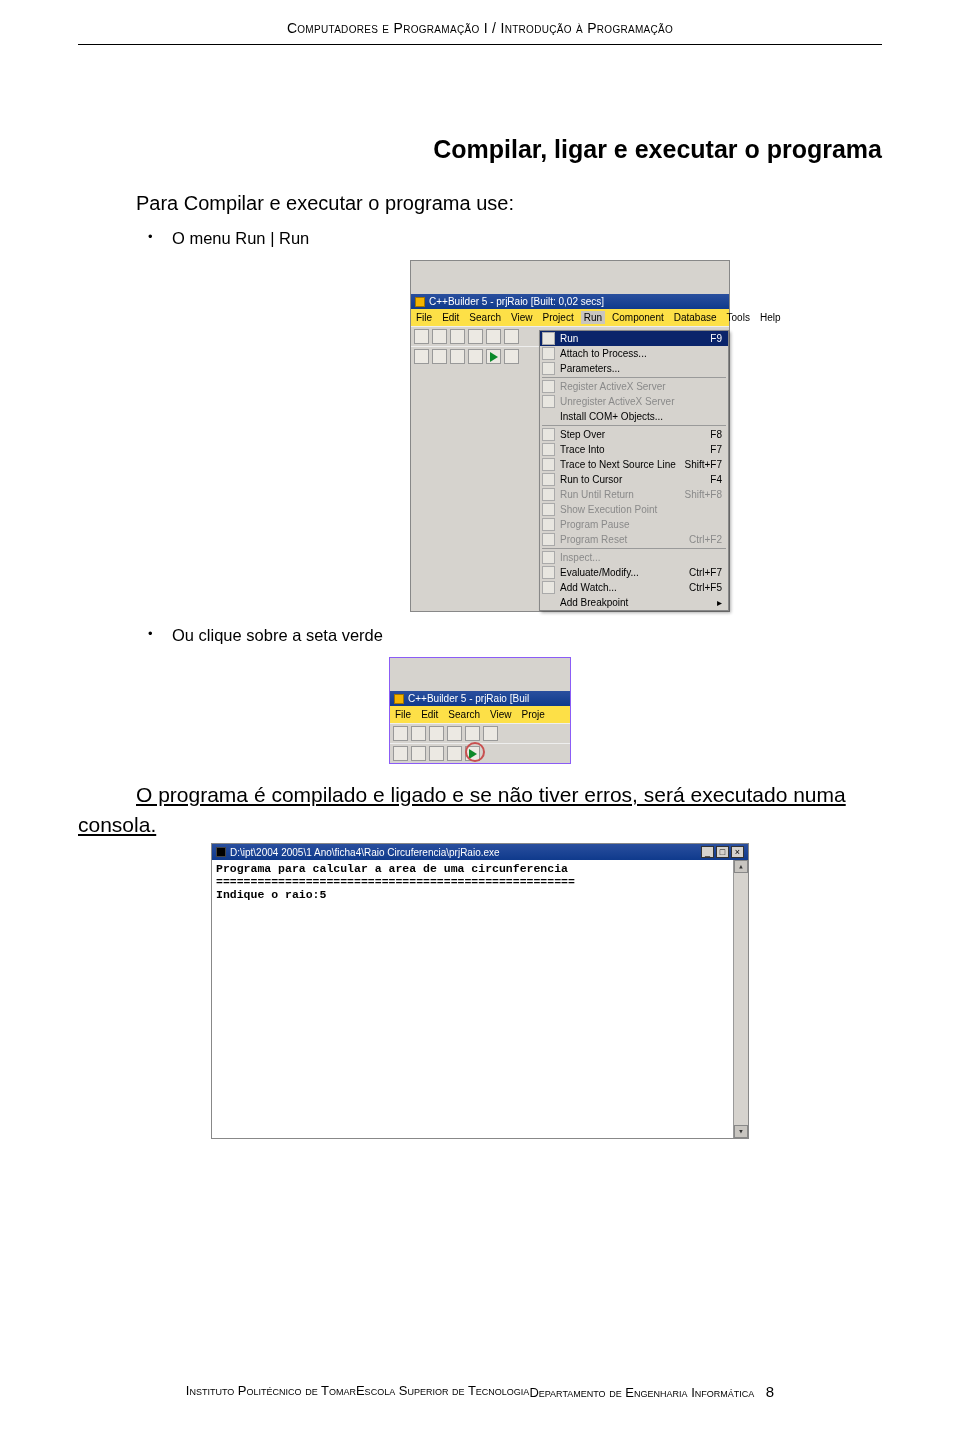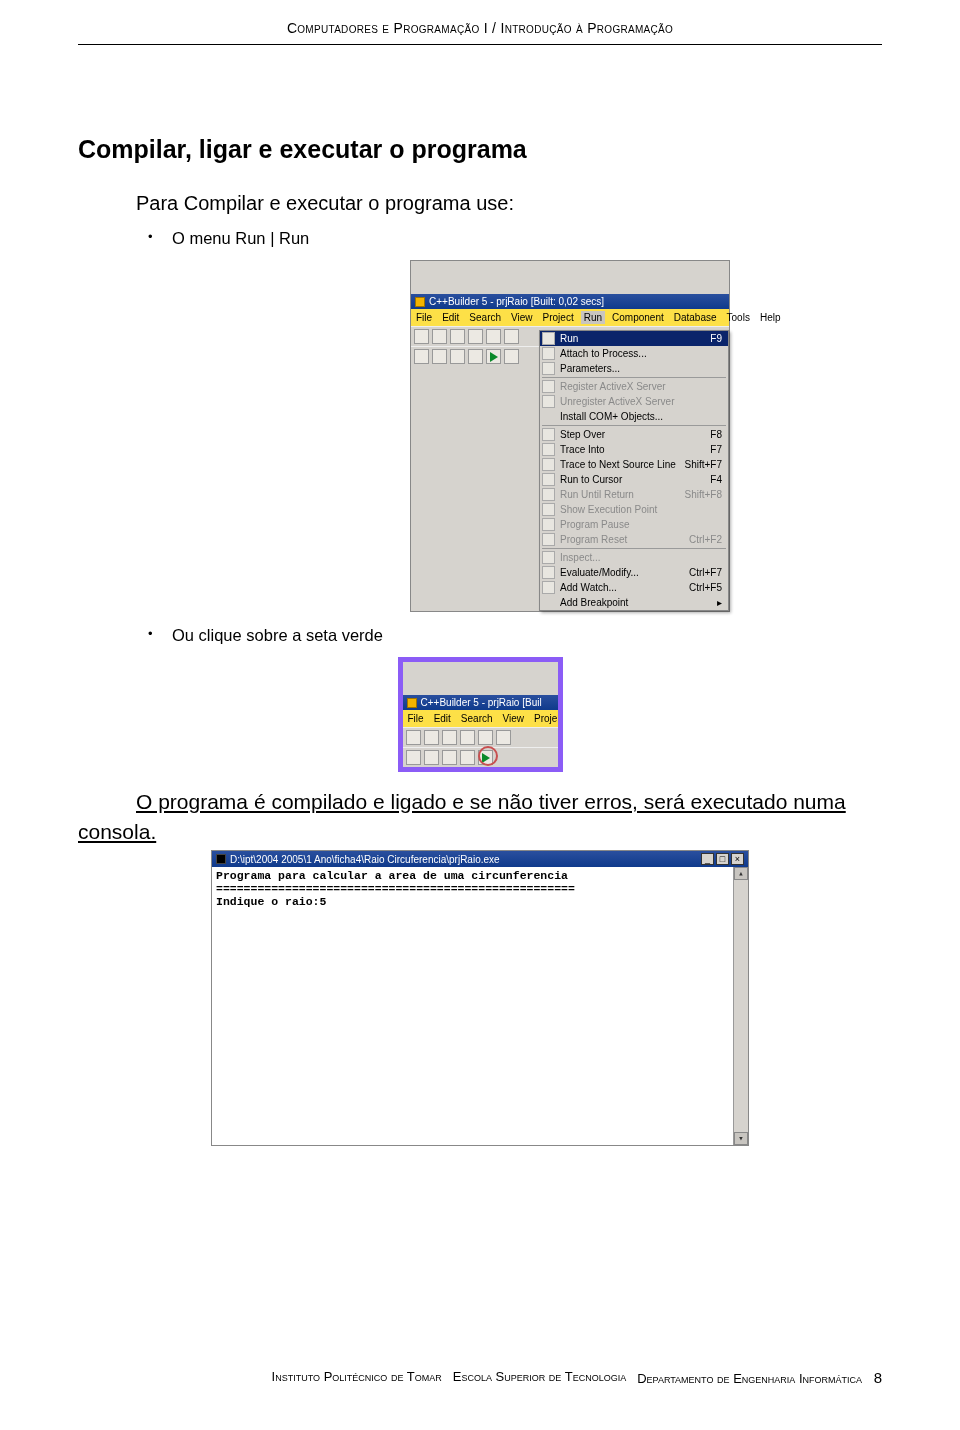--- a/index.html
+++ b/index.html
@@ -22,20 +22,21 @@
   .header-rule {
     border: none;
     border-top: 1.2px solid #000;
     margin: 2px 0 0 0;
   }
   .content { padding-top: 90px; }
   h2.section-title {
     font-size: 25px;
     font-weight: bold;
     margin-bottom: 28px;
+    text-align: right;
   }
   .indent { padding-left: 58px; font-size: 20px; }
   .bullet-list { list-style: none; padding-left: 94px; }
   .bullet-list li {
     position: relative;
     font-size: 16.5px;
     margin: 14px 0 12px 0;
   }
   .bullet-list li::before {
     content: "•";
@@ -115,26 +116,26 @@
     position:absolute;
     left:2px; top:1px;
     width:13px; height:13px;
     background:#e8e6e0;
     border:1px solid #aaa;
   }
 
   
   .small-tool {
     display:inline-block;
-    width:165px;
+    width:182px;
     text-align:left;
     font-family: Tahoma, sans-serif;
     font-size:10px;
     background:#d6d3ce;
-    border:5px solid #8b5cf6;
+    border:1px solid #8b5cf6;
   }
   .small-tool .titlebar { font-size:10px; }
   .arrow-circle {
     position:absolute;
     border:2px solid #c85050;
     border-radius:50%;
     width:20px; height:20px;
     pointer-events:none;
   }
   .green-tri {
@@ -191,26 +192,25 @@
     position:absolute; bottom:0; left:0; right:0;
     text-align:center; font-size:9px; color:#333;
     background:#c8c5c0; border:1px solid #888;
   }
 
   .para { font-size:21px; margin-top:18px;text-decoration:underline; }
 
   .footer {
     position:absolute;
     left:78px; right:78px;
-    bottom:44px;
+    bottom:30px;
     display:flex;
-    justify-content:flex-end;
+    justify-content:center;
     font-size:13px;
     font-variant:small-caps;
-    gap:11px;
   }
   .footer .page { font-size:15px; font-variant:normal; margin-left:8px; }
 </style>
 </head>
 <body>
 
 <div class="header">Computadores e Programação I / Introdução à Programação</div>
 <hr class="header-rule">
 
 <div class="content">

